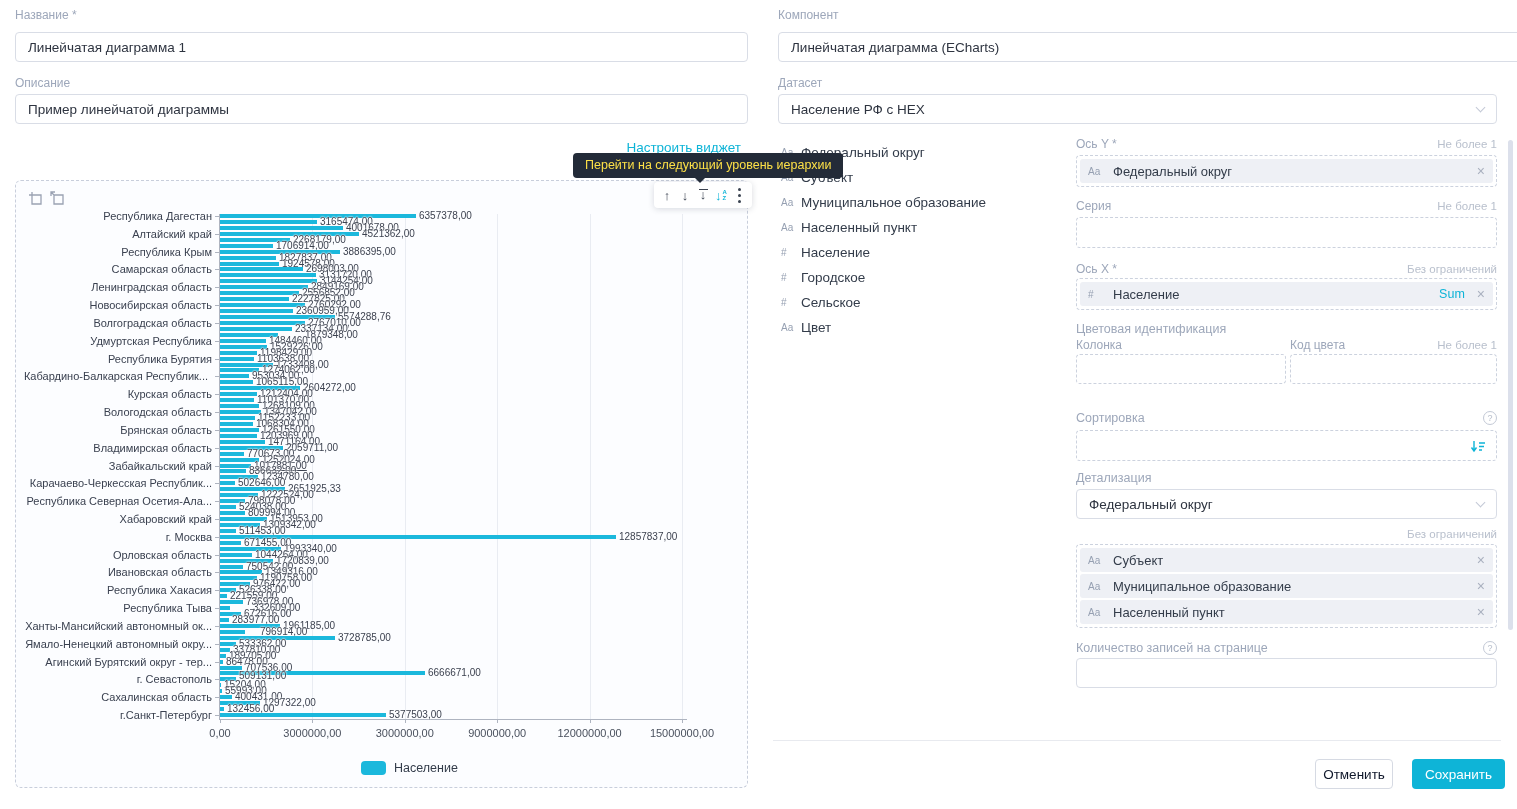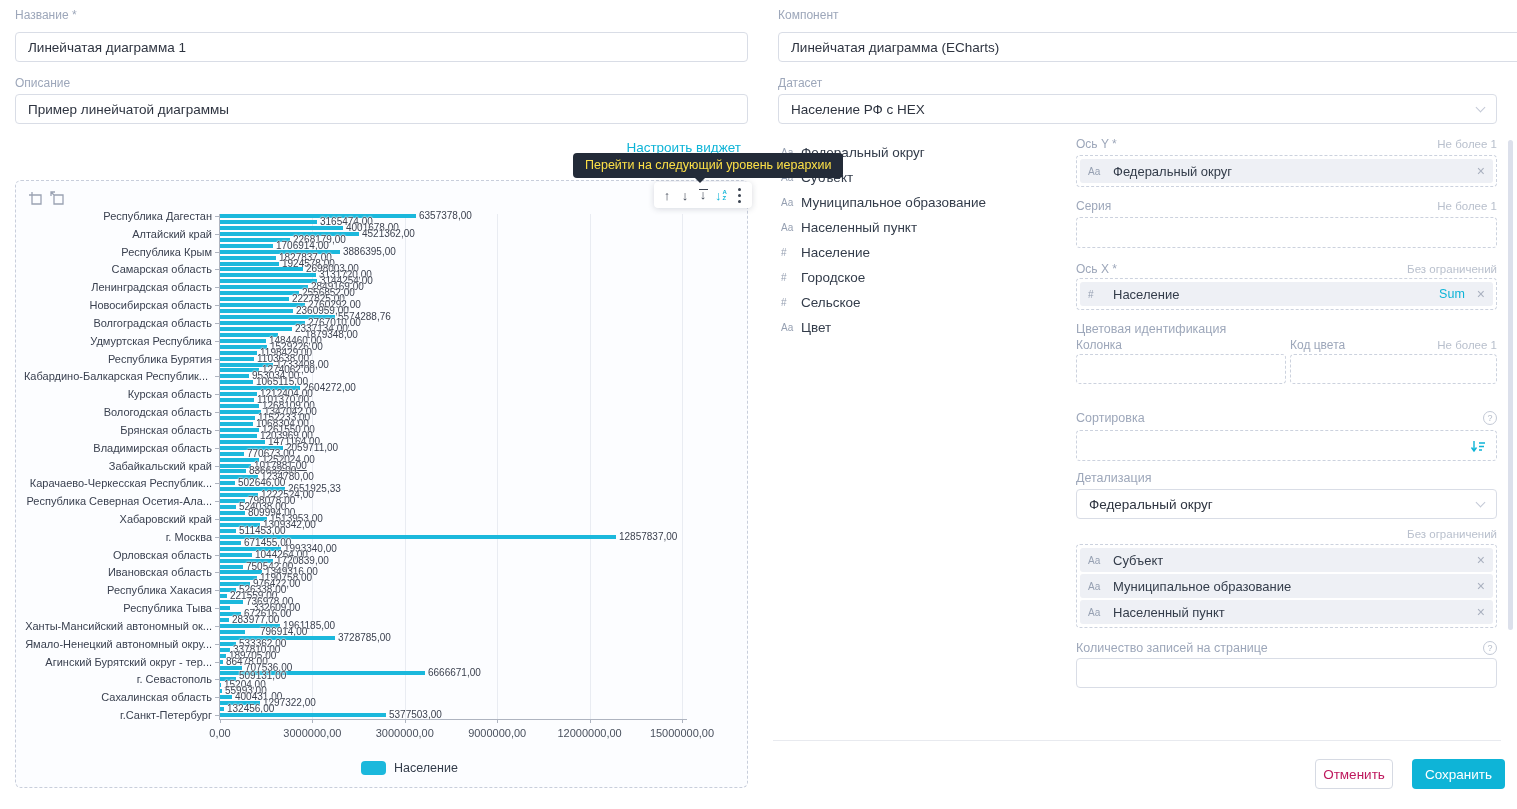--- a/index.html
+++ b/index.html
@@ -67,21 +67,21 @@
   .tooltip { background:var(--tooltip-bg); color:#fde047; font-size:12.5px; height:25px;
     line-height:25px; padding:0 12px; border-radius:4px; white-space:nowrap; z-index:6; }
   .tarrow { width:0; height:0; border:5px solid transparent; border-top-color:var(--tooltip-bg);
     z-index:6; }
 
   .qi { width:14px; height:14px; border:1px solid #c3c9d6; border-radius:50%;
     color:#b6bdca; font-size:9px; display:flex; align-items:center; justify-content:center; }
 
   .btn { height:30px; border-radius:4px; font-size:13.5px; display:flex; align-items:center;
     justify-content:center; cursor:pointer; }
-  .btn-ghost { background:#fff; border:1px solid #d6dae3; color:#be185d; }
+  .btn-ghost { background:#fff; border:1px solid #d6dae3; color:#0f172a; }
   .btn-primary { background:var(--accent); color:#fff; border:none; }
 
   .divider { height:1px; background:#e8eaef; }
   .scrollthumb { width:5px; border-radius:3px; background:#dce0eb; }
   svg.zicon { cursor:pointer; }
 </style>
 </head>
 <body>
 
 <div class="page">

